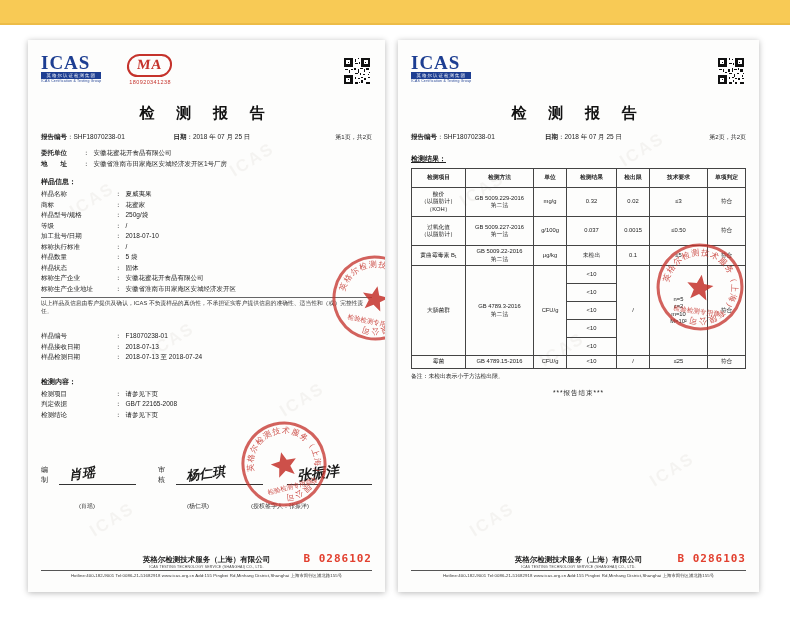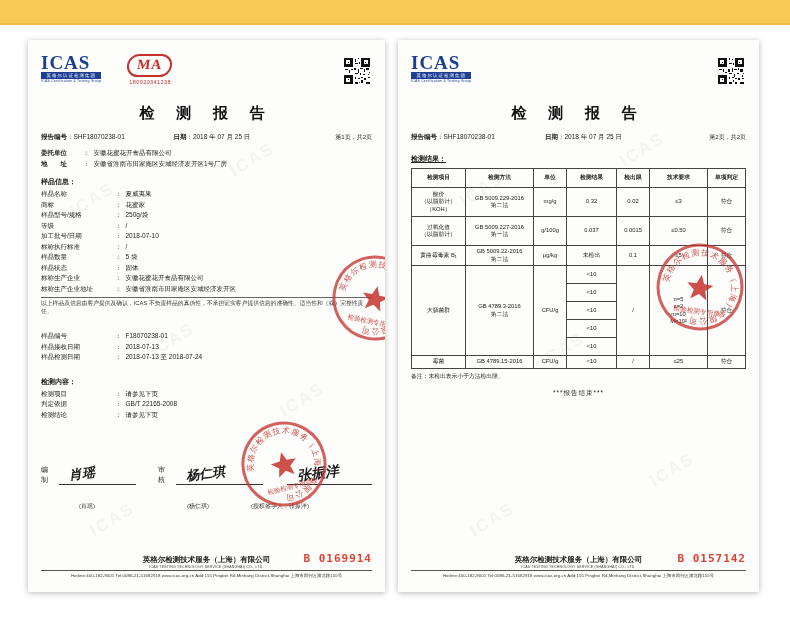--- a/index.html
+++ b/index.html
@@ -282,21 +282,21 @@
           <span class="sig-hand" style="font-size:14px;">张振洋</span>
         </span>
     </div>
     <div class="sign-subs">
       <span style="margin-left:38px;">(肖瑶)</span>
       <span style="margin-left:92px;">(杨仁琪)</span>
       <span style="margin-left:42px;">(授权签字人：张振洋)</span>
     </div>
 
     <div class="footer">
-      <div class="serial">B 0169914</div>
+      <div class="serial">B 0286102</div>
       <div class="f-company">
         <div class="f-cn">英格尔检测技术服务（上海）有限公司</div>
         <div class="f-en">ICAS TESTING TECHNOLOGY SERVICE (SHANGHAI) CO., LTD.</div>
       </div>
       <div class="f-line"></div>
       <div class="f-contact">Hotline:400-182-9001  Tel:0086-21-51682918  www.icas.org.cn  Add:155 Pingbei Rd,Minhang District,Shanghai 上海市闵行区浦北路155号</div>
     </div>
   </div>
 
   <svg class="stamp stamp-edge1" width="92" height="92" viewBox="0 0 92 92">
@@ -505,21 +505,21 @@
           <td>≤25</td>
           <td>符合</td>
         </tr>
       </tbody>
     </table>
 
     <div class="note">备注：未检出表示小于方法检出限。</div>
     <div class="endline">***报告结束***</div>
 
     <div class="footer">
-      <div class="serial">B 0157142</div>
+      <div class="serial">B 0286103</div>
       <div class="f-company">
         <div class="f-cn">英格尔检测技术服务（上海）有限公司</div>
         <div class="f-en">ICAS TESTING TECHNOLOGY SERVICE (SHANGHAI) CO., LTD.</div>
       </div>
       <div class="f-line"></div>
       <div class="f-contact">Hotline:400-182-9001  Tel:0086-21-51682918  www.icas.org.cn  Add:155 Pingbei Rd,Minhang District,Shanghai 上海市闵行区浦北路155号</div>
     </div>
   </div>
 
   <svg class="stamp stamp-doc2" width="94" height="94" viewBox="0 0 92 92">

